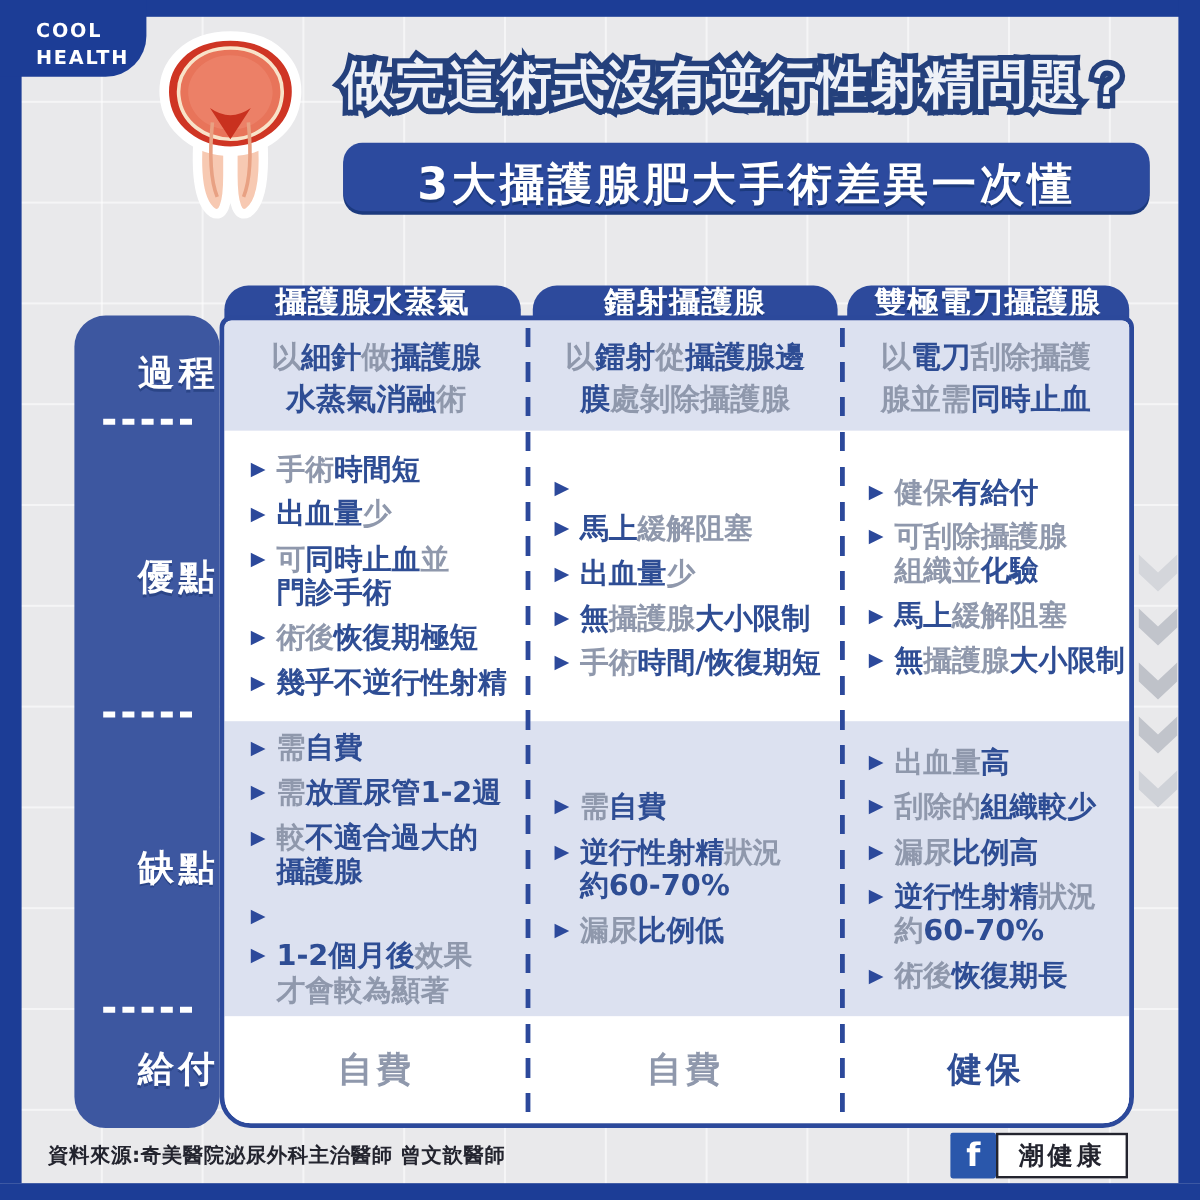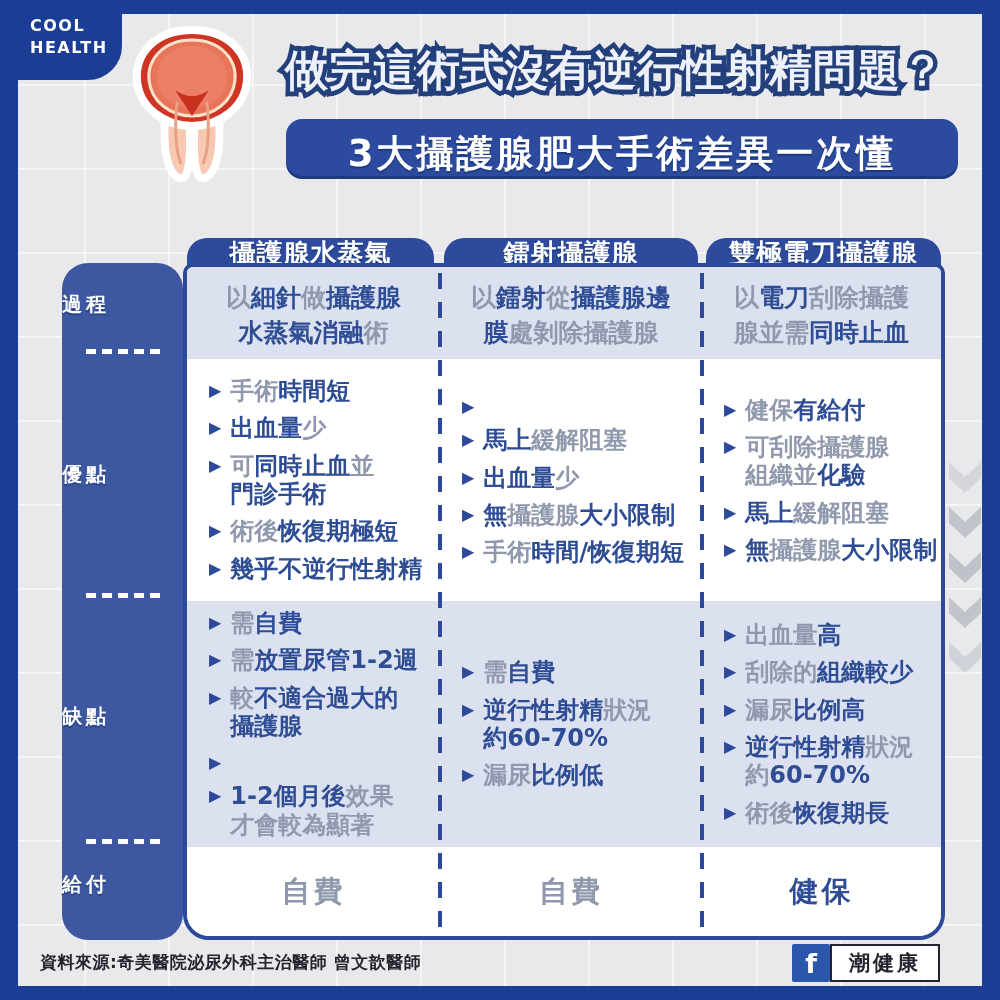--- a/index.html
+++ b/index.html
@@ -8,34 +8,34 @@
     background-color:#e9e9eb;
     background-image:linear-gradient(rgba(255,255,255,.55) 2px,transparent 2px),
                      linear-gradient(90deg,rgba(255,255,255,.55) 2px,transparent 2px);
     background-size:84px 84px;}
   .frame{position:absolute;background:#1c3d96;}
   .frame-top{left:0;top:0;width:1000px;height:14px;}
   .frame-left{left:0;top:0;width:18px;height:986px;}
   .frame-right{left:982px;top:0;width:18px;height:986px;}
   .frame-bottom{left:0;top:986px;width:1000px;height:14px;}
   
-  .brand-tab{position:absolute;left:0;top:0;width:122px;height:80px;background:#1c3d96;
+  .brand-tab{position:absolute;left:0;top:0;width:122px;height:64px;background:#1c3d96;
     border-radius:0 0 34px 0;box-sizing:border-box;padding:15px 0 0 30px;color:#fff;
     font-weight:bold;font-size:16px;letter-spacing:1.5px;line-height:1.35;}
   
   .title-wrap{position:absolute;left:262px;top:42px;width:706px;height:72px;text-align:center;}
   .title-layer{position:absolute;left:0;top:0;width:100%;font-size:43px;font-weight:bold;letter-spacing:1px;white-space:nowrap;}
   .title-outline{-webkit-text-stroke:9px #24407c;color:#24407c;text-shadow:0 5px 0 #24407c;}
   .title-fill{color:#eef1f7;}
   .subtitle-box{position:absolute;left:286px;top:119px;width:672px;height:57px;background:#2c4a9e;
     border-radius:16px;box-shadow:0 3px 0 #1c3a7e;display:flex;align-items:center;justify-content:center;}
   .subtitle-box span{color:#fff;font-size:37px;font-weight:bold;letter-spacing:3px;text-shadow:0 2px 0 #1c3a7e;white-space:nowrap;margin-top:12px;}
   
   .label-col{position:absolute;left:62px;top:263px;width:121px;height:677px;background:#3d57a0;border-radius:26px;}
-  .row-label{position:absolute;width:100%;text-align:left;color:#fff;font-size:20px;font-weight:bold;letter-spacing:4px;text-shadow:0 2px 0 #2b4587;}
+  .row-label{position:absolute;width:100%;text-align:right;color:#fff;font-size:30px;font-weight:bold;letter-spacing:4px;text-shadow:0 2px 0 #2b4587;}
   .row-label.l0{top:28px;} .row-label.l1{top:198px;} .row-label.l2{top:440px;} .row-label.l3{top:608px;}
   .label-dash{position:absolute;left:24px;width:74px;border-top:5px dashed #fff;}
   .label-dash.d0{top:86px;} .label-dash.d1{top:330px;} .label-dash.d2{top:576px;}
   .tbody{position:absolute;left:183px;top:263px;width:762px;height:677px;background:#fff;
     border:4px solid #2c499b;border-radius:10px 10px 26px 26px;box-sizing:border-box;overflow:hidden;}
   .band{display:grid;grid-template-columns:253px 262px 239px;}
   .band1{height:92px;background:#dce1f0;}
   .band2{height:242px;background:#ffffff;}
   .band3{height:246px;background:#dce1f0;}
   .band4{height:89px;background:#ffffff;}

